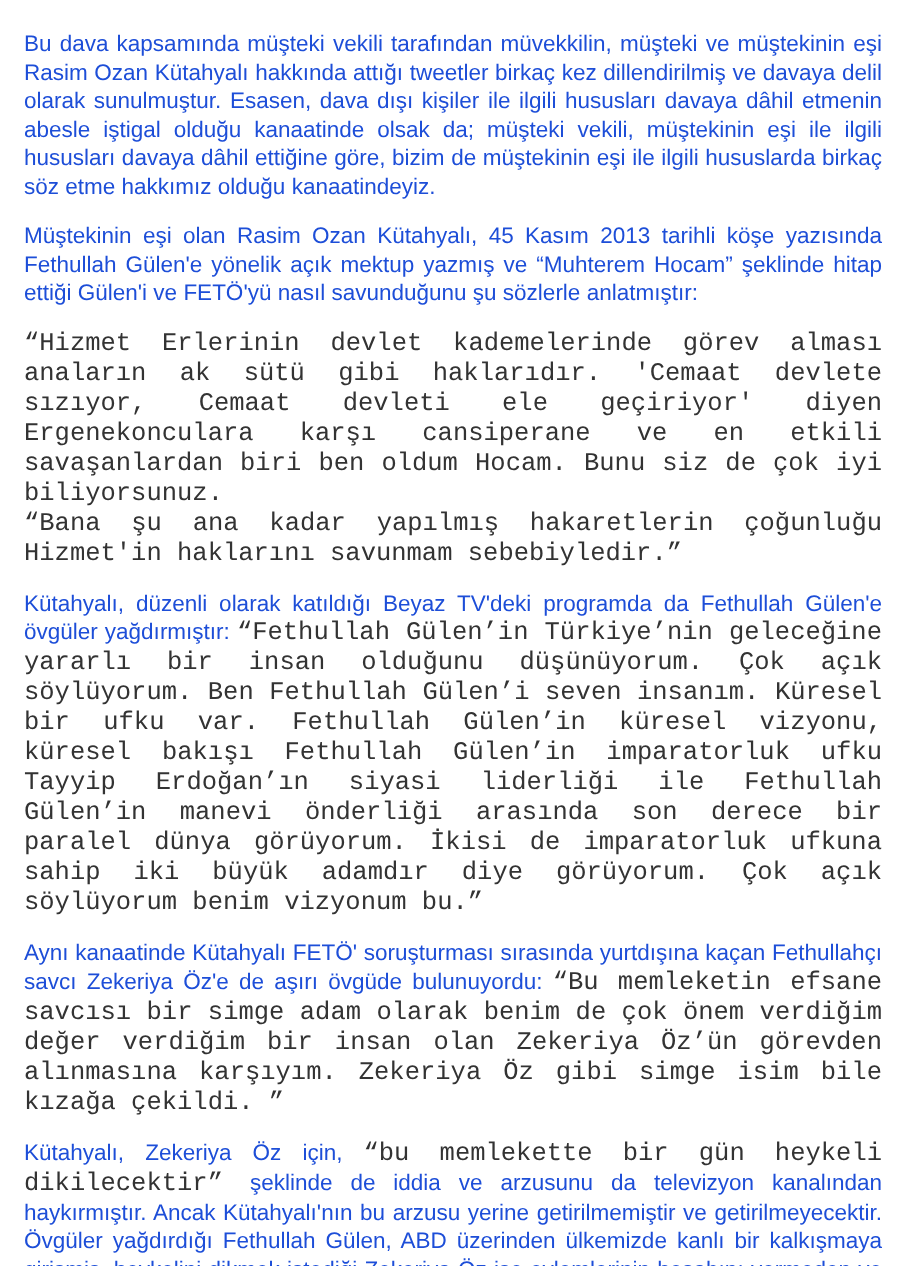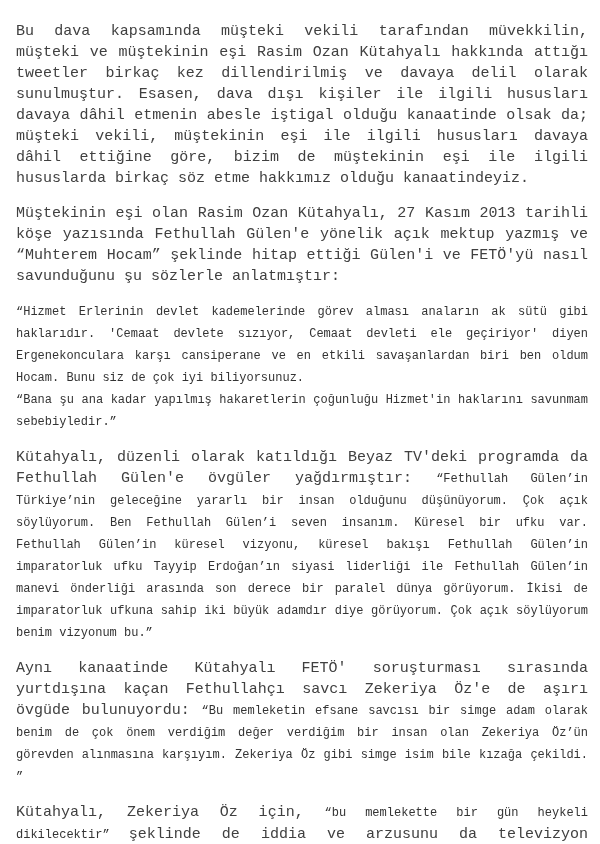--- a/index.html
+++ b/index.html
@@ -18,38 +18,38 @@
   }
   .page p {
     margin: 0 0 14px 0;
     text-align: justify;
     font-family: "Liberation Sans", sans-serif;
     font-size: 15px;
     line-height: 19px;
     color: #1a1a1a;
   }
   .sans {
-    font-family: Liberation Mono, monospace;
-    color: #404040;
+    font-family: Liberation Sans, sans-serif;
+    color: #1d4ed8;
     margin-top: 18px;
   }
   .mono {
     font-family: "Liberation Mono", "DejaVu Sans Mono", monospace;
-    font-size: 12px;
+    font-size: 17px;
     color: #333333;
   }
 </style>
 </head>
 <body>
 
 <div class="page">
 
   <p><span class="sans">Bu dava kapsamında müşteki vekili tarafından müvekkilin, müşteki ve müştekinin eşi Rasim Ozan Kütahyalı hakkında attığı tweetler birkaç kez dillendirilmiş ve davaya delil olarak sunulmuştur. Esasen, dava dışı kişiler ile ilgili hususları davaya dâhil etmenin abesle iştigal olduğu kanaatinde olsak da; müşteki vekili, müştekinin eşi ile ilgili hususları davaya dâhil ettiğine göre, bizim de müştekinin eşi ile ilgili hususlarda birkaç söz etme hakkımız olduğu kanaatindeyiz.</span></p>
 
-  <p><span class="sans">Müştekinin eşi olan Rasim Ozan Kütahyalı, 27 Kasım 2013 tarihli köşe yazısında Fethullah Gülen'e yönelik açık mektup yazmış ve “Muhterem Hocam” şeklinde hitap ettiği Gülen'i ve FETÖ'yü nasıl savunduğunu şu sözlerle anlatmıştır:</span></p>
+  <p><span class="sans">Müştekinin eşi olan Rasim Ozan Kütahyalı, 45 Kasım 2013 tarihli köşe yazısında Fethullah Gülen'e yönelik açık mektup yazmış ve “Muhterem Hocam” şeklinde hitap ettiği Gülen'i ve FETÖ'yü nasıl savunduğunu şu sözlerle anlatmıştır:</span></p>
 
   <p><span class="mono">“Hizmet Erlerinin devlet kademelerinde görev alması anaların ak sütü gibi haklarıdır. 'Cemaat devlete sızıyor, Cemaat devleti ele geçiriyor' diyen Ergenekonculara karşı cansiperane ve en etkili savaşanlardan biri ben oldum Hocam. Bunu siz de çok iyi biliyorsunuz.</span><br><span class="mono">“Bana şu ana kadar yapılmış hakaretlerin çoğunluğu Hizmet'in haklarını savunmam sebebiyledir.”</span></p>
 
   <p><span class="sans">Kütahyalı, düzenli olarak katıldığı Beyaz TV'deki programda da Fethullah Gülen'e övgüler yağdırmıştır: </span><span class="mono">“Fethullah Gülen’in Türkiye’nin geleceğine yararlı bir insan olduğunu düşünüyorum. Çok açık söylüyorum. Ben Fethullah Gülen’i seven insanım. Küresel bir ufku var. Fethullah Gülen’in küresel vizyonu, küresel bakışı Fethullah Gülen’in imparatorluk ufku Tayyip Erdoğan’ın siyasi liderliği ile Fethullah Gülen’in manevi önderliği arasında son derece bir paralel dünya görüyorum. İkisi de imparatorluk ufkuna sahip iki büyük adamdır diye görüyorum. Çok açık söylüyorum benim vizyonum bu.”</span></p>
 
   <p><span class="sans">Aynı kanaatinde Kütahyalı FETÖ' soruşturması sırasında yurtdışına kaçan Fethullahçı savcı Zekeriya Öz'e de aşırı övgüde bulunuyordu: </span><span class="mono">“Bu memleketin efsane savcısı bir simge adam olarak benim de çok önem verdiğim değer verdiğim bir insan olan Zekeriya Öz’ün görevden alınmasına karşıyım. Zekeriya Öz gibi simge isim bile kızağa çekildi. ”</span></p>
 
   <p><span class="sans">Kütahyalı, Zekeriya Öz için, </span><span class="mono">“bu memlekette bir gün heykeli dikilecektir” </span><span class="sans">şeklinde de iddia ve arzusunu da televizyon kanalından haykırmıştır. Ancak Kütahyalı'nın bu arzusu yerine getirilmemiştir ve getirilmeyecektir. Övgüler yağdırdığı Fethullah Gülen, ABD üzerinden ülkemizde kanlı bir kalkışmaya girişmiş, heykelini dikmek istediği Zekeriya Öz ise eylemlerinin hesabını vermeden ve arkasına bakmadan bu topraklardan kaçmıştır.</span></p>
 
 </div>

